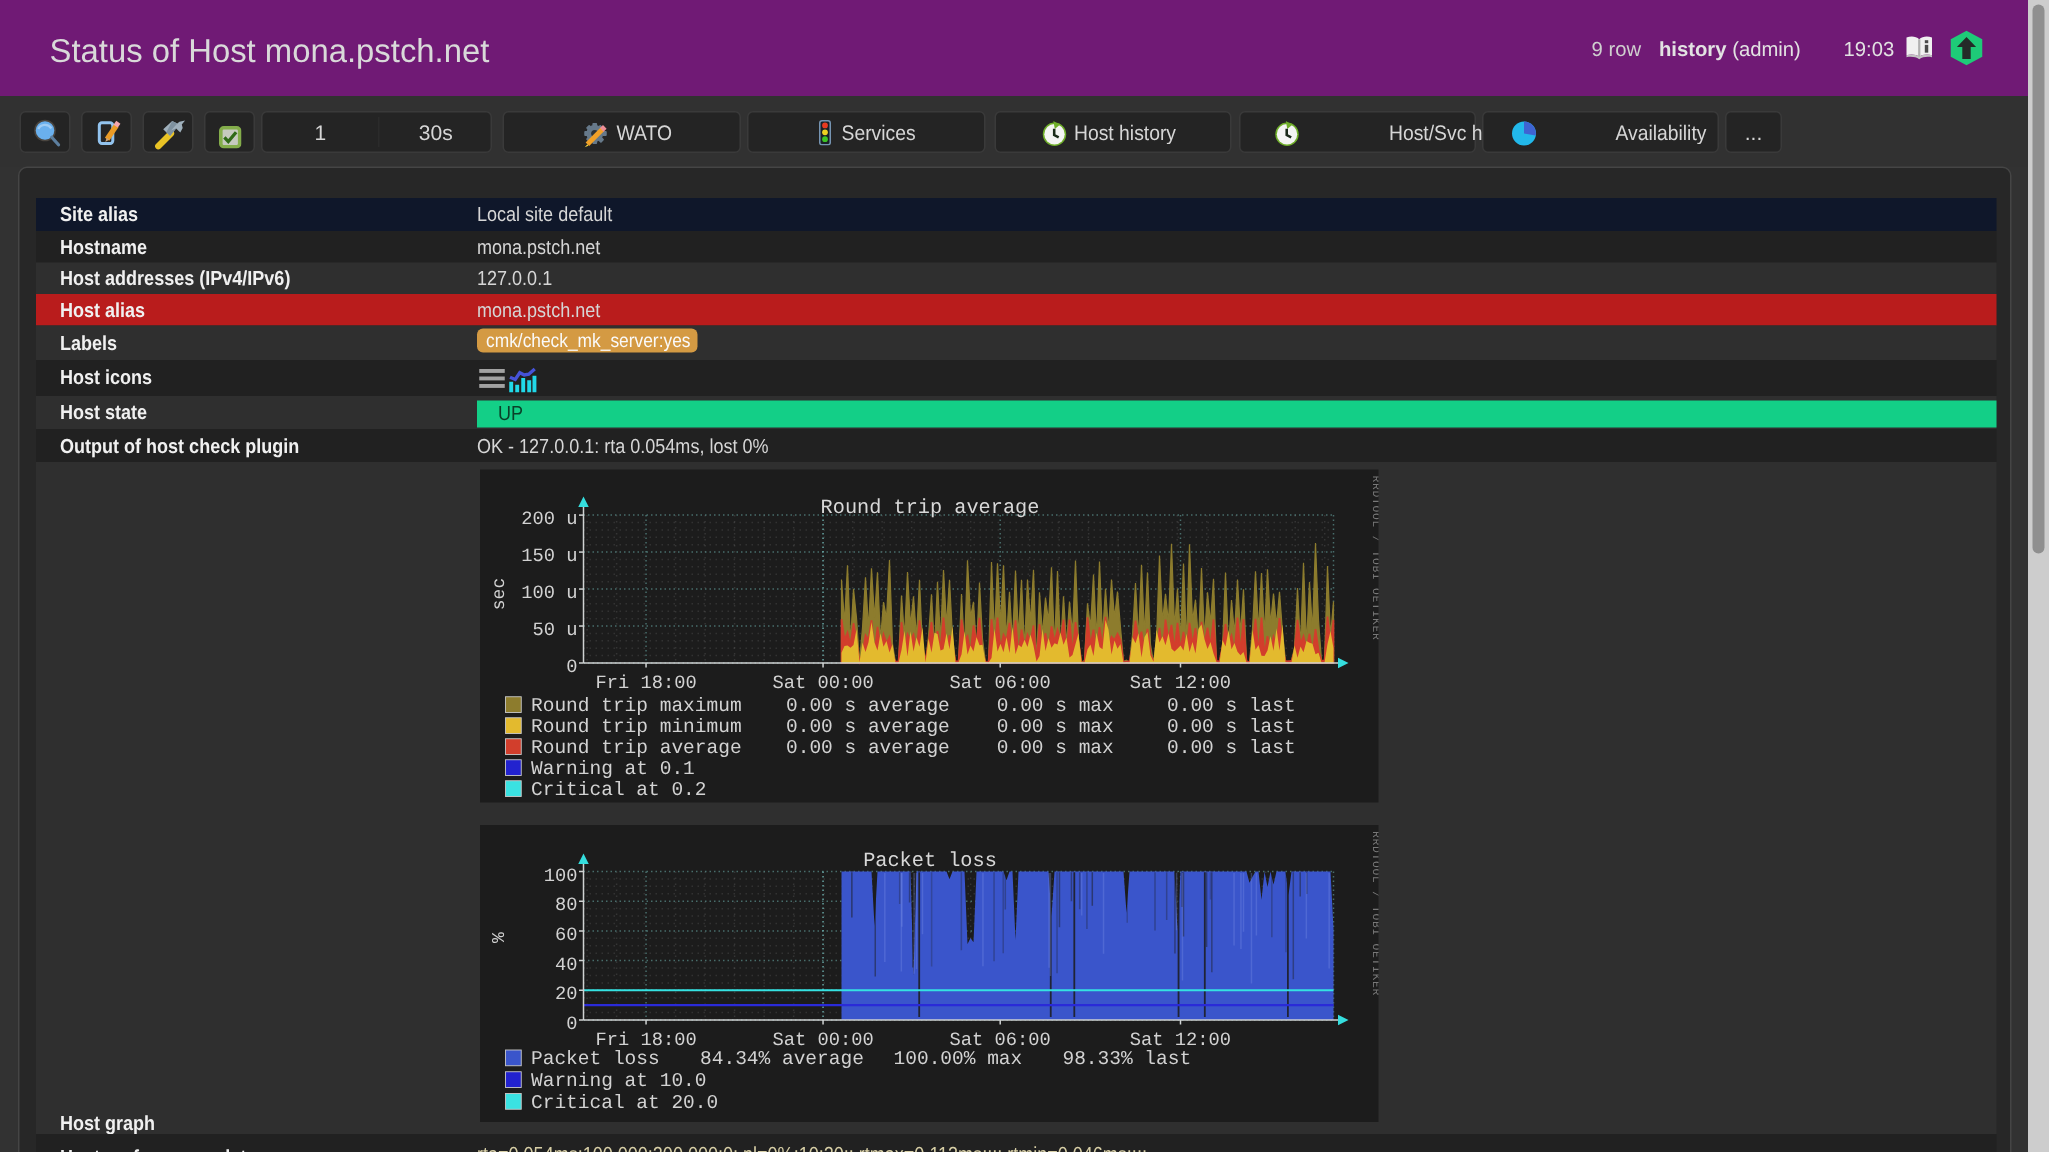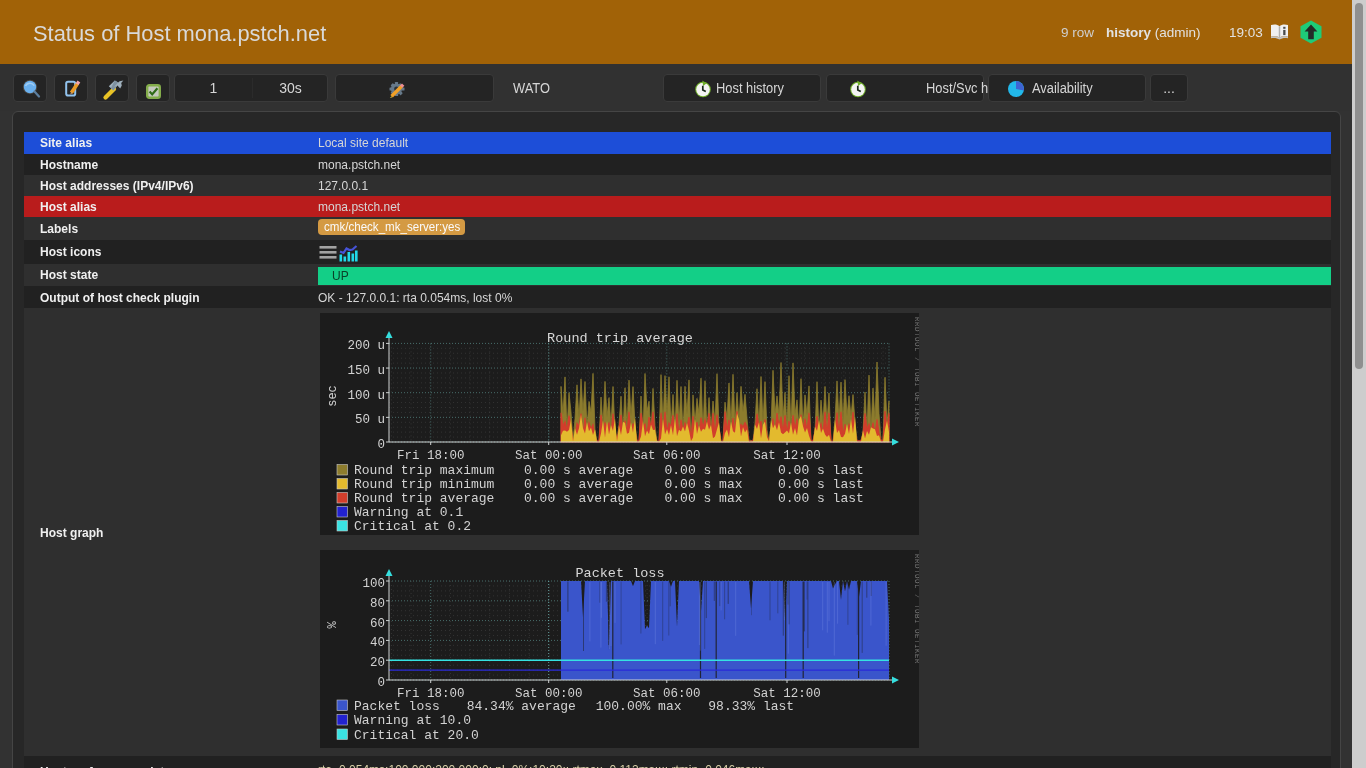--- a/index.html
+++ b/index.html
@@ -1,19 +1,19 @@
 <!DOCTYPE html>
 <html><head><meta charset="utf-8"><title>Status of Host mona.pstch.net</title>
 <style>
 html,body{margin:0;padding:0}
 body{width:1366px;height:768px;overflow:hidden;background:#323232;font-family:"Liberation Sans",sans-serif;position:relative}
 .abs{position:absolute}
 .cx{display:inline-block;transform:scaleX(0.89);transform-origin:0 50%;white-space:nowrap}
 .cx2{display:inline-block;transform:scaleX(0.92);transform-origin:0 50%;white-space:nowrap}
-.hdr{position:absolute;left:0;top:0;width:1366px;height:64px;background:#a16207}
+.hdr{position:absolute;left:0;top:0;width:1366px;height:64px;background:#701a75}
 .tb{position:absolute;left:0;top:64px;width:1366px;height:47px;background:#313131}
 .btn{position:absolute;top:10px;height:28px;box-sizing:border-box;background:#242424;border:1px solid #3a3a3a;border-radius:4px}
 .btn .lbl{position:absolute;width:100%;top:0;height:26px;line-height:26px;text-align:center;color:#d6d6d6;font-size:14px}
 .row{position:absolute;left:24px;width:1307px}
 .rlabel{position:absolute;left:16px;top:0;height:100%;display:flex;align-items:center;color:#f0f0f0;font-weight:bold;font-size:13.5px}
 .rval{position:absolute;left:294px;top:0;height:100%;display:flex;align-items:center;color:#d6d6d6;font-size:13.5px}
 </style></head>
 <body>
 <div class="hdr">
   <div class="abs" style="left:33px;top:21px;font-size:22px;color:#d9d9d9"><span style="display:inline-block;transform:scaleX(0.995);transform-origin:0 50%;white-space:nowrap">Status of Host mona.pstch.net</span></div>
@@ -75,21 +75,30 @@
             <rect x="7.9" y="14" width="3.2" height="2.8" rx="0.6"></rect>
             <rect x="2.7" y="8.4" width="2.8" height="3.2" rx="0.6"></rect>
             <rect x="14.1" y="8.4" width="2.8" height="3.2" rx="0.6"></rect>
           </g>
         </g>
 <circle cx="9.5" cy="10" r="2.4" fill="#2b3238"></circle>
 <line x1="4.6" y1="17.2" x2="14.6" y2="7.2" stroke="#f0a028" stroke-width="3.4"></line>
 <line x1="14.2" y1="7.6" x2="16.2" y2="5.6" stroke="#ef8f96" stroke-width="3.4"></line>
 <path d="M4.6 17.2 l-1.8 1.9 2.5-0.9 z" fill="#f5d43c"></path>
       </svg>
-      <div class="lbl" style="text-align:right;left:60px"><span class="cx2">WATO</span></div>
+      <div class="lbl" style="text-align:left;left:75px"><span class="cx2">WATO</span></div>
+    </div>
+<div class="btn" style="left:498px;width:159px">
+      <svg class="abs" style="left:47px;top:5px" width="8" height="17" viewBox="0 0 8 17">
+<rect x="0.5" y="0.5" width="7" height="16" rx="1.5" fill="#1a2026" stroke="#7694b2" stroke-width="1"></rect>
+<circle cx="4" cy="3.6" r="1.9" fill="#e83a20"></circle>
+        <circle cx="4" cy="8.2" r="1.9" fill="#ecd022"></circle>
+        <circle cx="4" cy="12.8" r="1.9" fill="#3cc424"></circle>
+      </svg>
+      <div class="lbl" style="text-align:left;left:62px"><span class="cx2">Services</span></div>
     </div>
 <div class="btn" style="left:663px;width:158px">
       <svg class="abs" style="left:30px;top:5px" width="18" height="18" viewBox="0 0 18 18">
 <circle cx="9" cy="9.5" r="7.8" fill="#6fae2a"></circle>
 <circle cx="9" cy="9.5" r="6.8" fill="#f4f4f4"></circle>
 <path d="M8.2 0.6 l4.4 2.6 -3.4 2.8 z" fill="#6fae2a"></path>
 <path d="M8.8 5.8 L8.8 10 L11.8 11.6" stroke="#1a2a1a" stroke-width="1.7" fill="none"></path>
       </svg>
       <div class="lbl" style="text-align:left;left:52px"><span class="cx2">Host history</span></div>
     </div>
@@ -100,33 +109,33 @@
 <path d="M8.2 0.6 l4.4 2.6 -3.4 2.8 z" fill="#6fae2a"></path>
 <path d="M8.8 5.8 L8.8 10 L11.8 11.6" stroke="#1a2a1a" stroke-width="1.7" fill="none"></path>
       </svg>
       <div class="lbl" style="text-align:right;left:44px"><span class="cx2">Host/Svc history</span></div>
     </div>
 <div class="btn" style="left:988px;width:158px">
       <svg class="abs" style="left:18px;top:5px" width="18" height="18" viewBox="0 0 18 18">
 <circle cx="9" cy="9" r="8" fill="#22b8ea"></circle>
 <path d="M9 9 L9 1 A 8 8 0 0 1 16.8 10.4 Z" fill="#3f63d2"></path>
       </svg>
-      <div class="lbl" style="text-align:left;left:43px"><span class="cx2">Availability</span></div>
+      <div class="lbl" style="text-align:center;left:43px"><span class="cx2">Availability</span></div>
     </div>
 <div class="btn" style="left:1150px;width:38px">
       <div class="lbl">...</div>
     </div>
 <div class="btn" style="left:174px;width:154px">
 <div class="lbl" style="width:77px;left:0">1</div>
 <div class="abs" style="left:77px;top:3px;width:1px;height:20px;background:#2b2b2b"></div>
 <div class="lbl" style="width:77px;left:77px">30s</div>
     </div>
 </div>
 <div class="abs" style="left:12px;top:111px;width:1327px;height:700px;background:#272727;border:1px solid #454545;border-radius:6px 6px 0 0"></div>
-<div class="row" style="top:132px;height:21.5px;background:#1d4ed8">
+<div class="row" style="top:132px;height:21.5px;background:#0f172a">
     <div class="rlabel">
       <span class="cx">Site alias</span>
     </div>
     <div class="rval">
       <span class="cx">Local site default</span>
     </div>
   </div>
 <div class="row" style="top:153.5px;height:21px;background:#212121">
     <div class="rlabel">
       <span class="cx">Hostname</span>
@@ -168,21 +177,21 @@
   </div>
 <div class="row" style="top:286px;height:22px;background:#212121">
     <div class="rlabel">
       <span class="cx">Output of host check plugin</span>
     </div>
     <div class="rval">
       <span class="cx">OK - 127.0.0.1: rta 0.054ms, lost 0%</span>
     </div>
   </div>
 <div class="row" style="top:308px;height:448px;background:#2f2f2f">
-    <div class="rlabel" style="align-items:center">
+    <div class="rlabel" style="align-items:flex-end">
       <span class="cx">Host graph</span>
     </div>
   </div>
 <div class="row" style="top:756px;height:30px;background:#212121">
     <div class="rlabel">
       <span class="cx">Host performance data</span>
     </div>
   </div>
 
 <div class="abs" style="left:318px;top:219px;width:147px;height:16px;background:#d49a43;border-radius:4px"></div>

